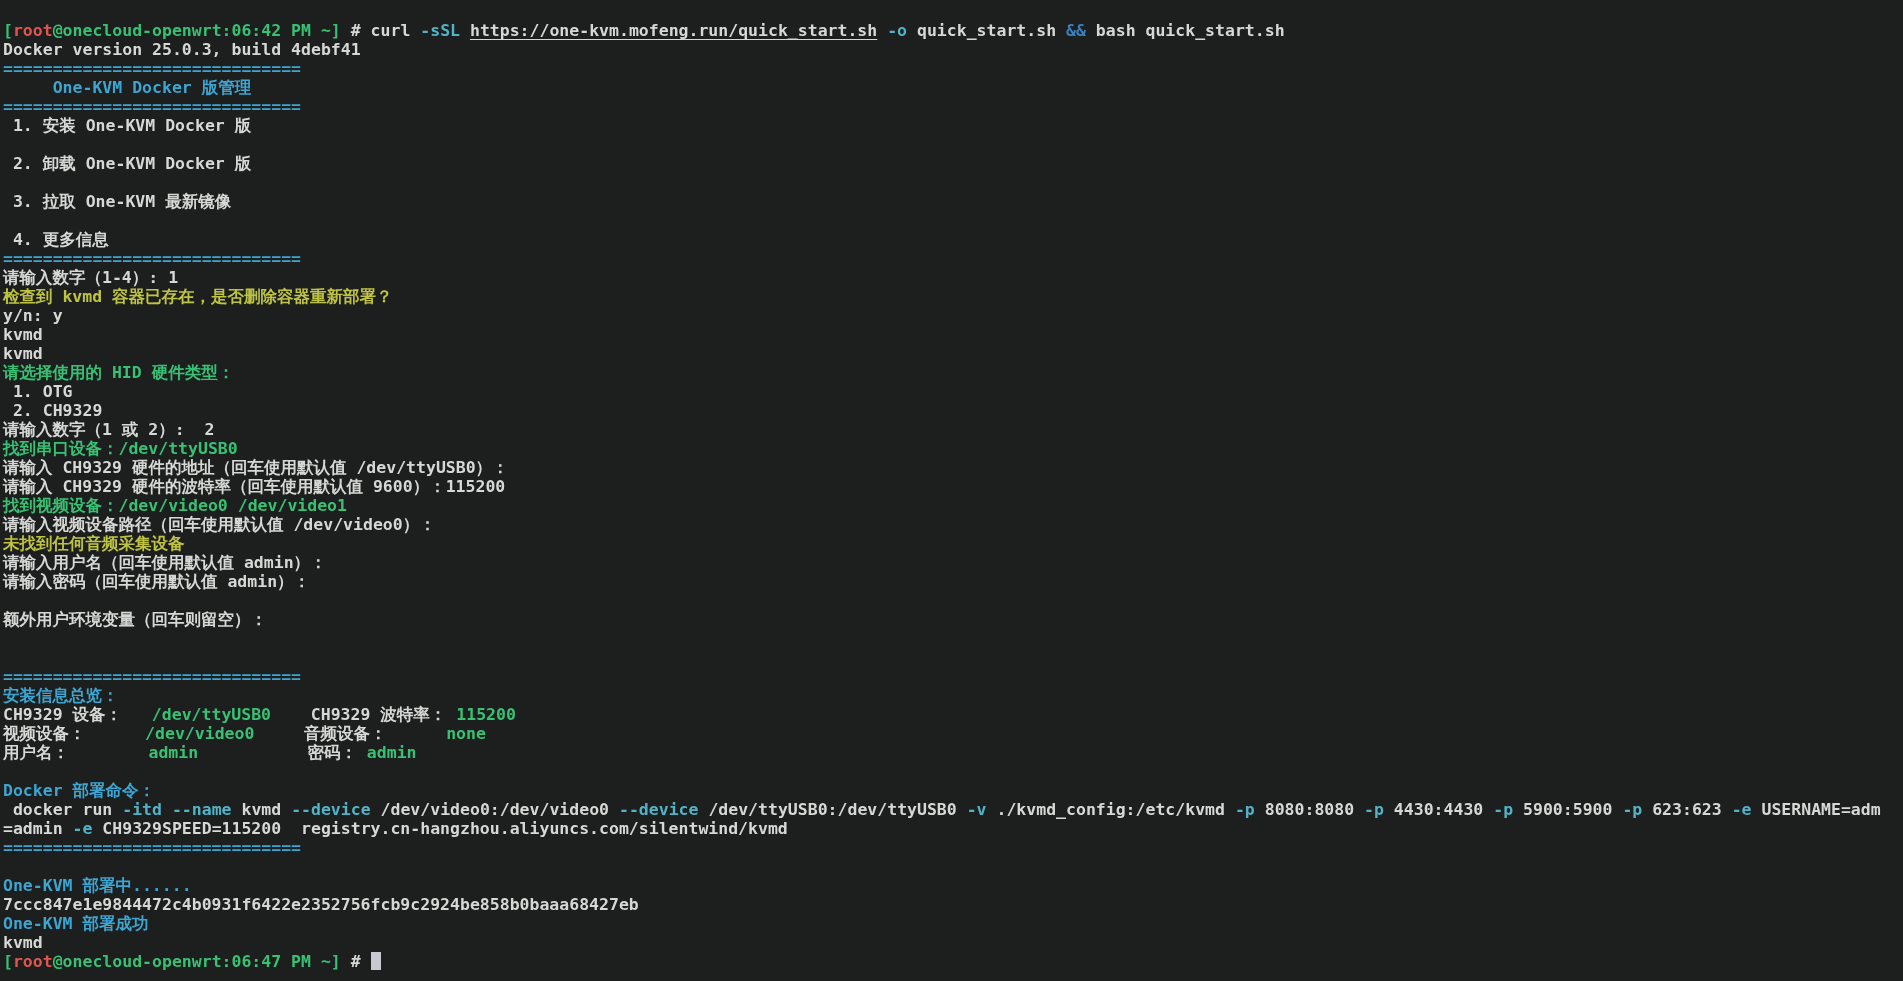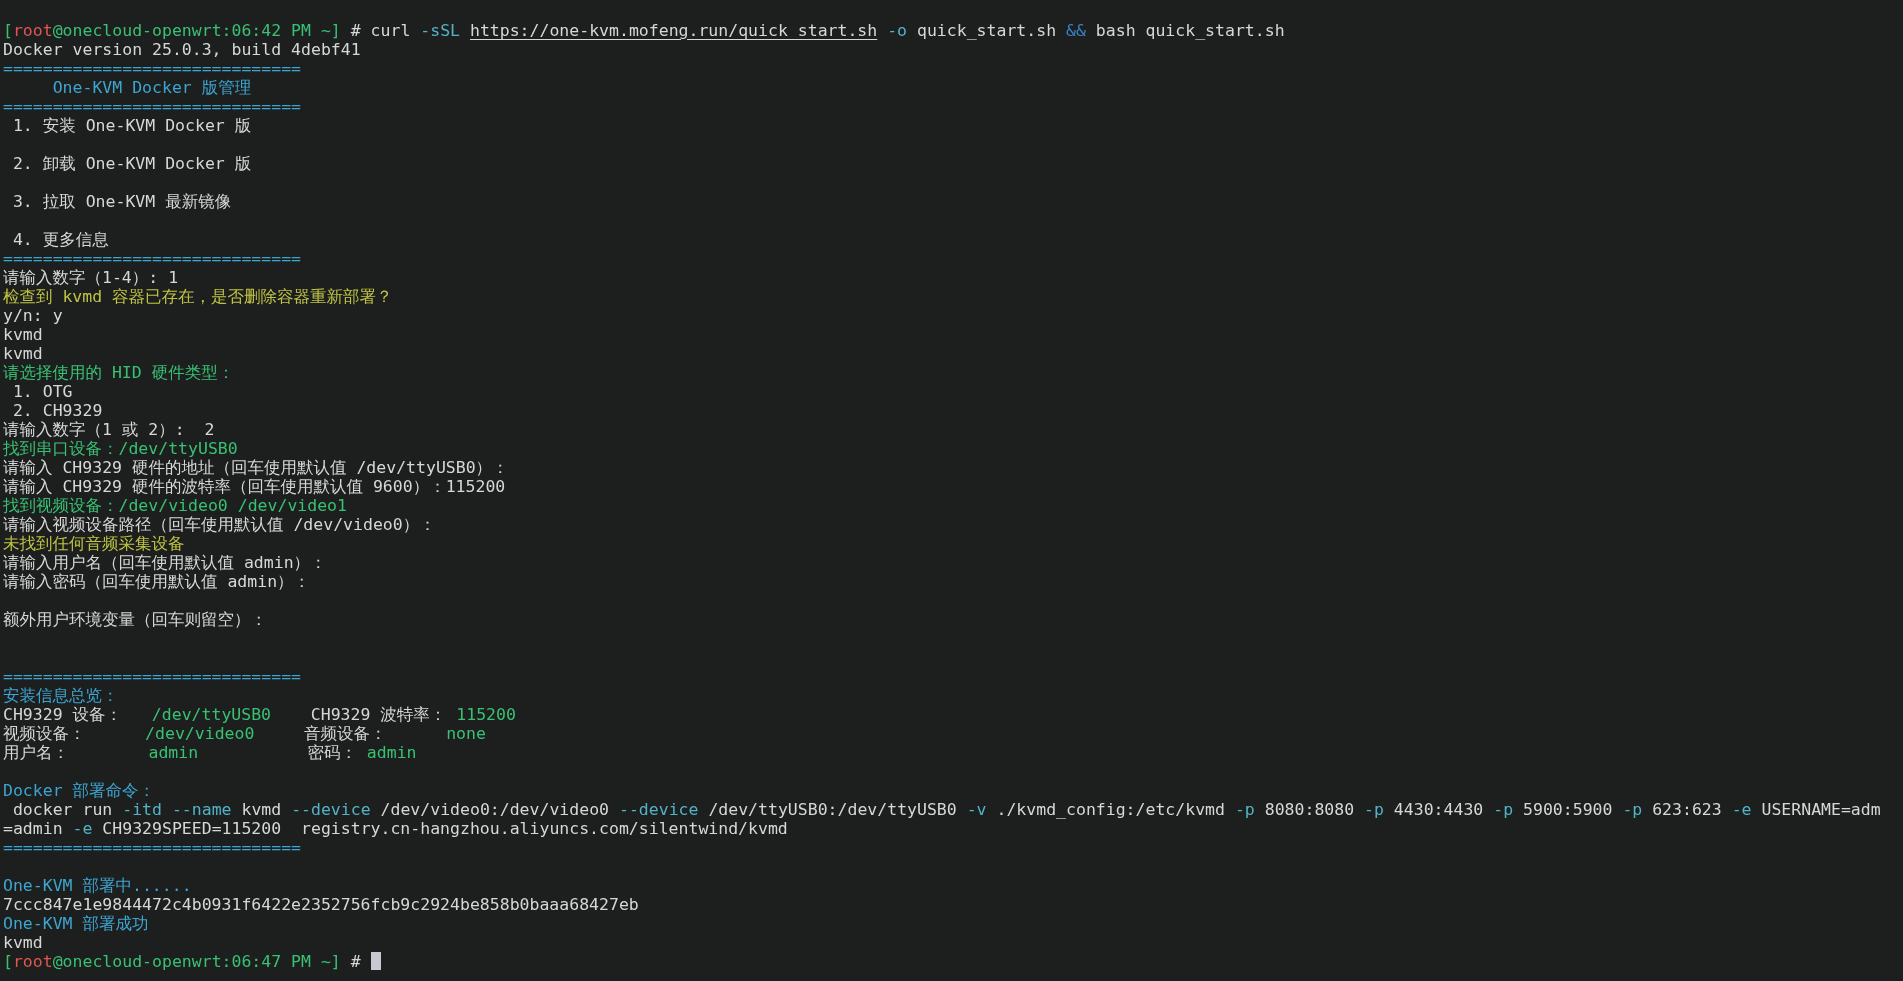--- a/index.html
+++ b/index.html
@@ -15,20 +15,21 @@
     height: 981px;
     padding: 21px 0 0 3px;
     font-family: "DejaVu Sans Mono", "Liberation Mono", monospace;
     font-size: 16.5px;
     line-height: 19px;
     white-space: pre;
   }
   .line {
     height: 19px;
     white-space: pre;
+    font-weight: bold;
   }
   .underline {
     text-decoration: underline;
     text-underline-offset: 3px;
   }
   .cursor {
     display: inline-block;
     width: 10px;
     height: 18px;
     margin-bottom: -3px;

